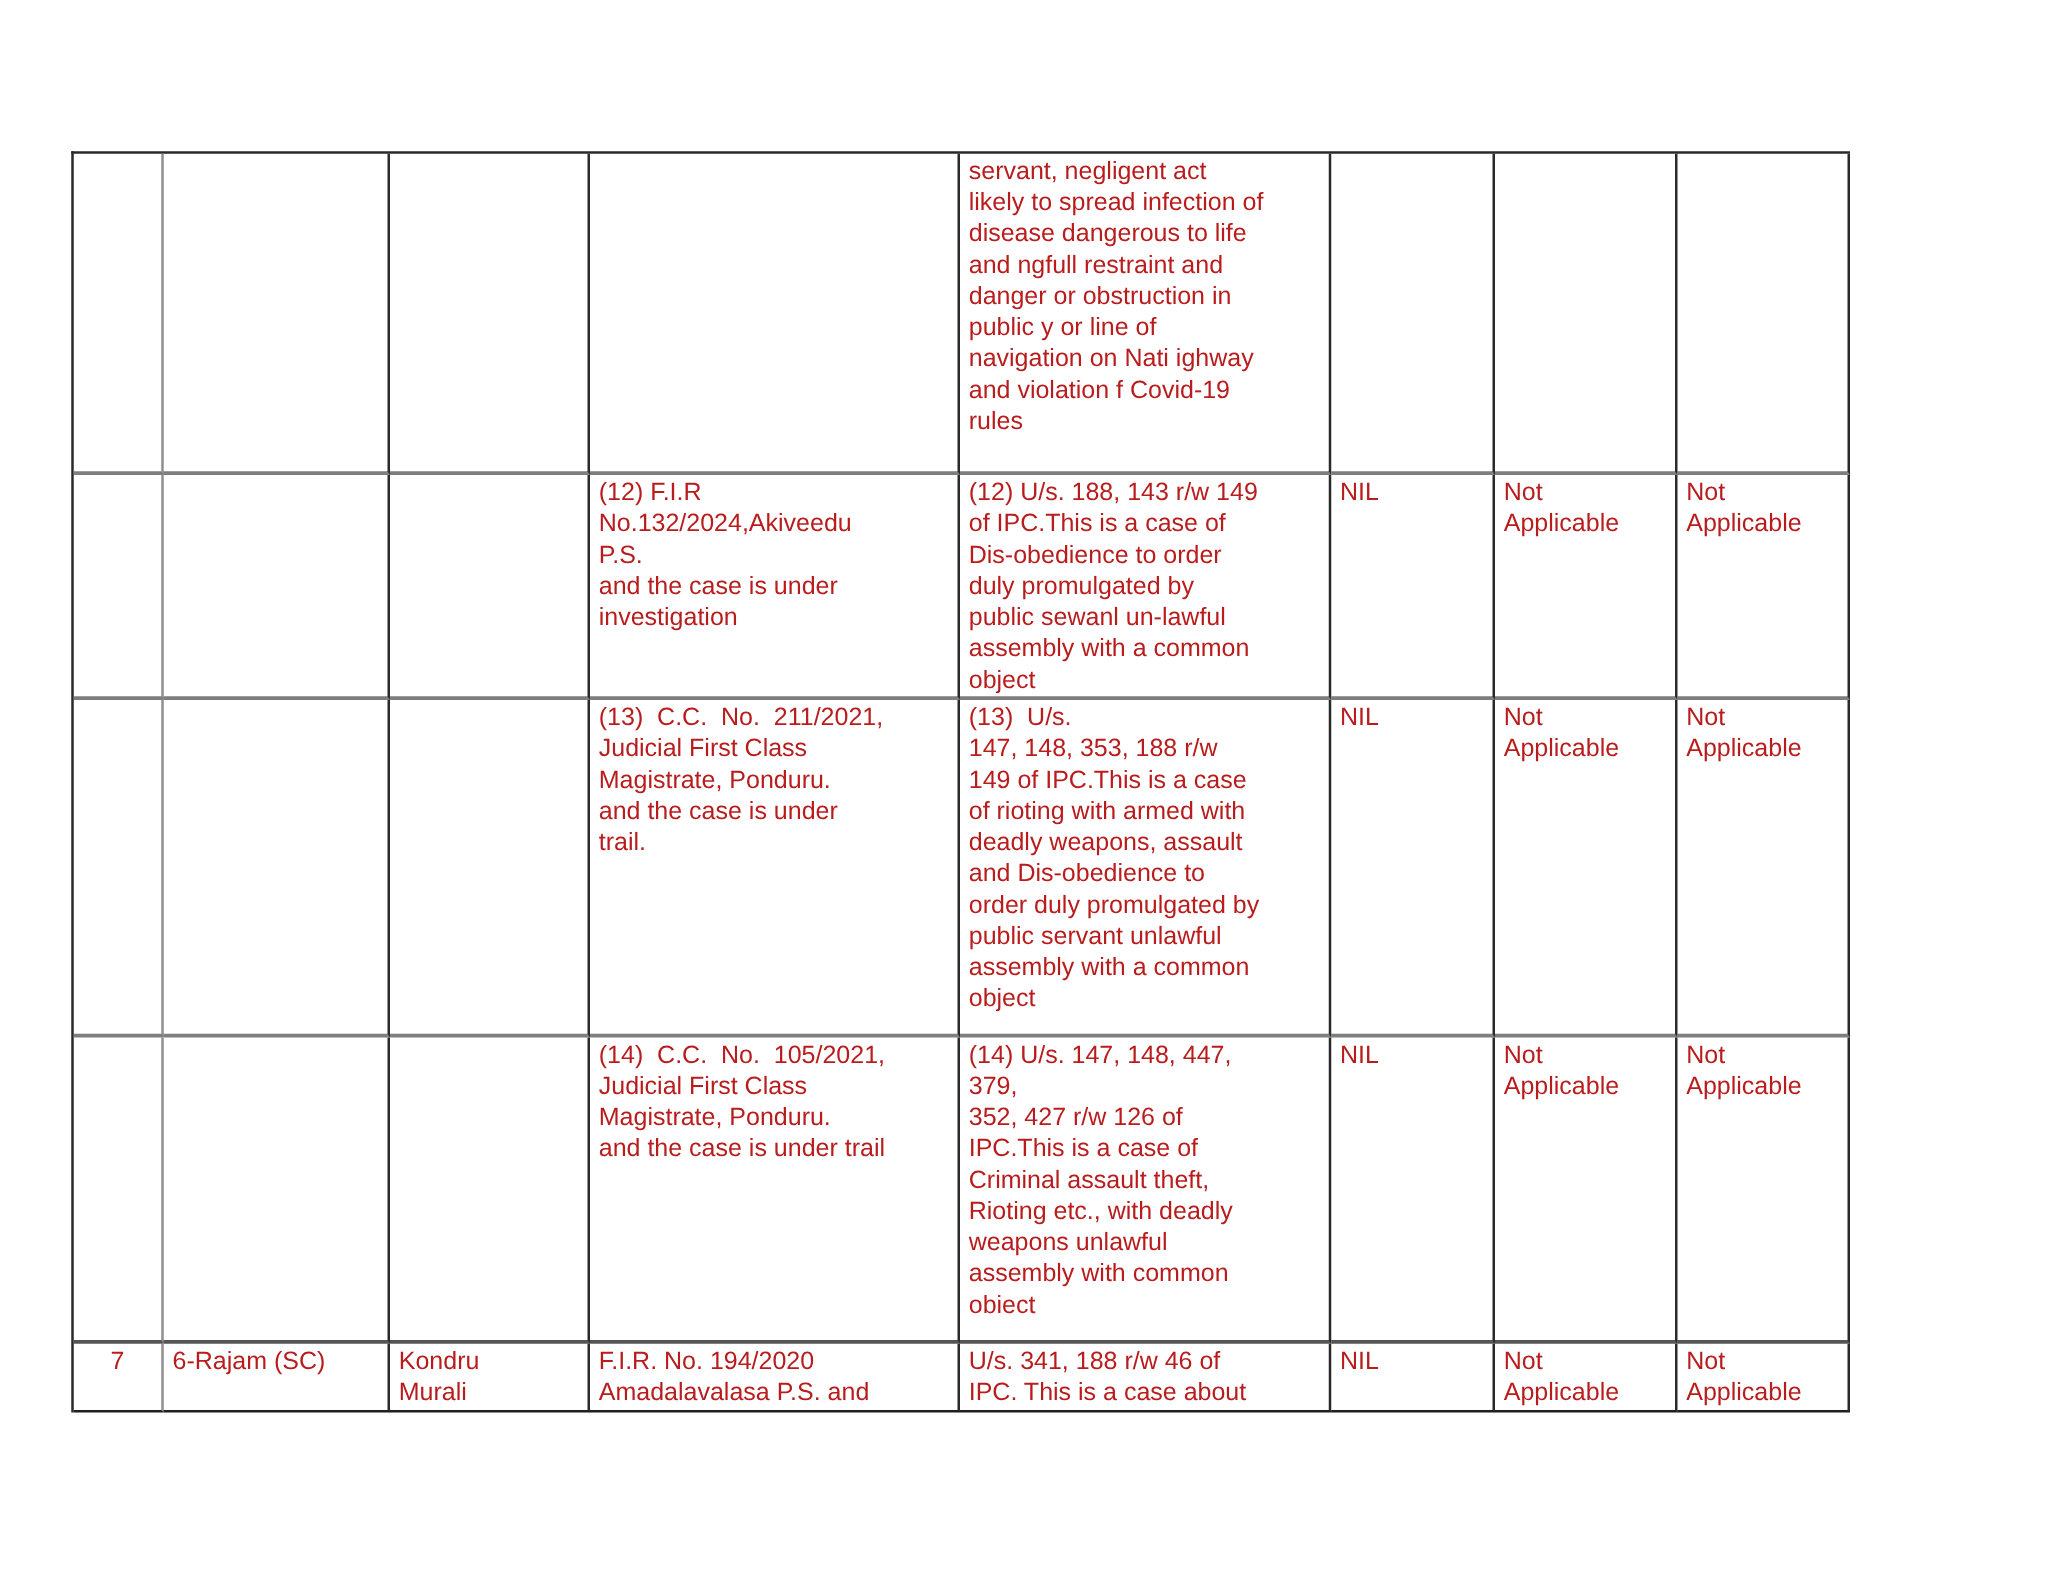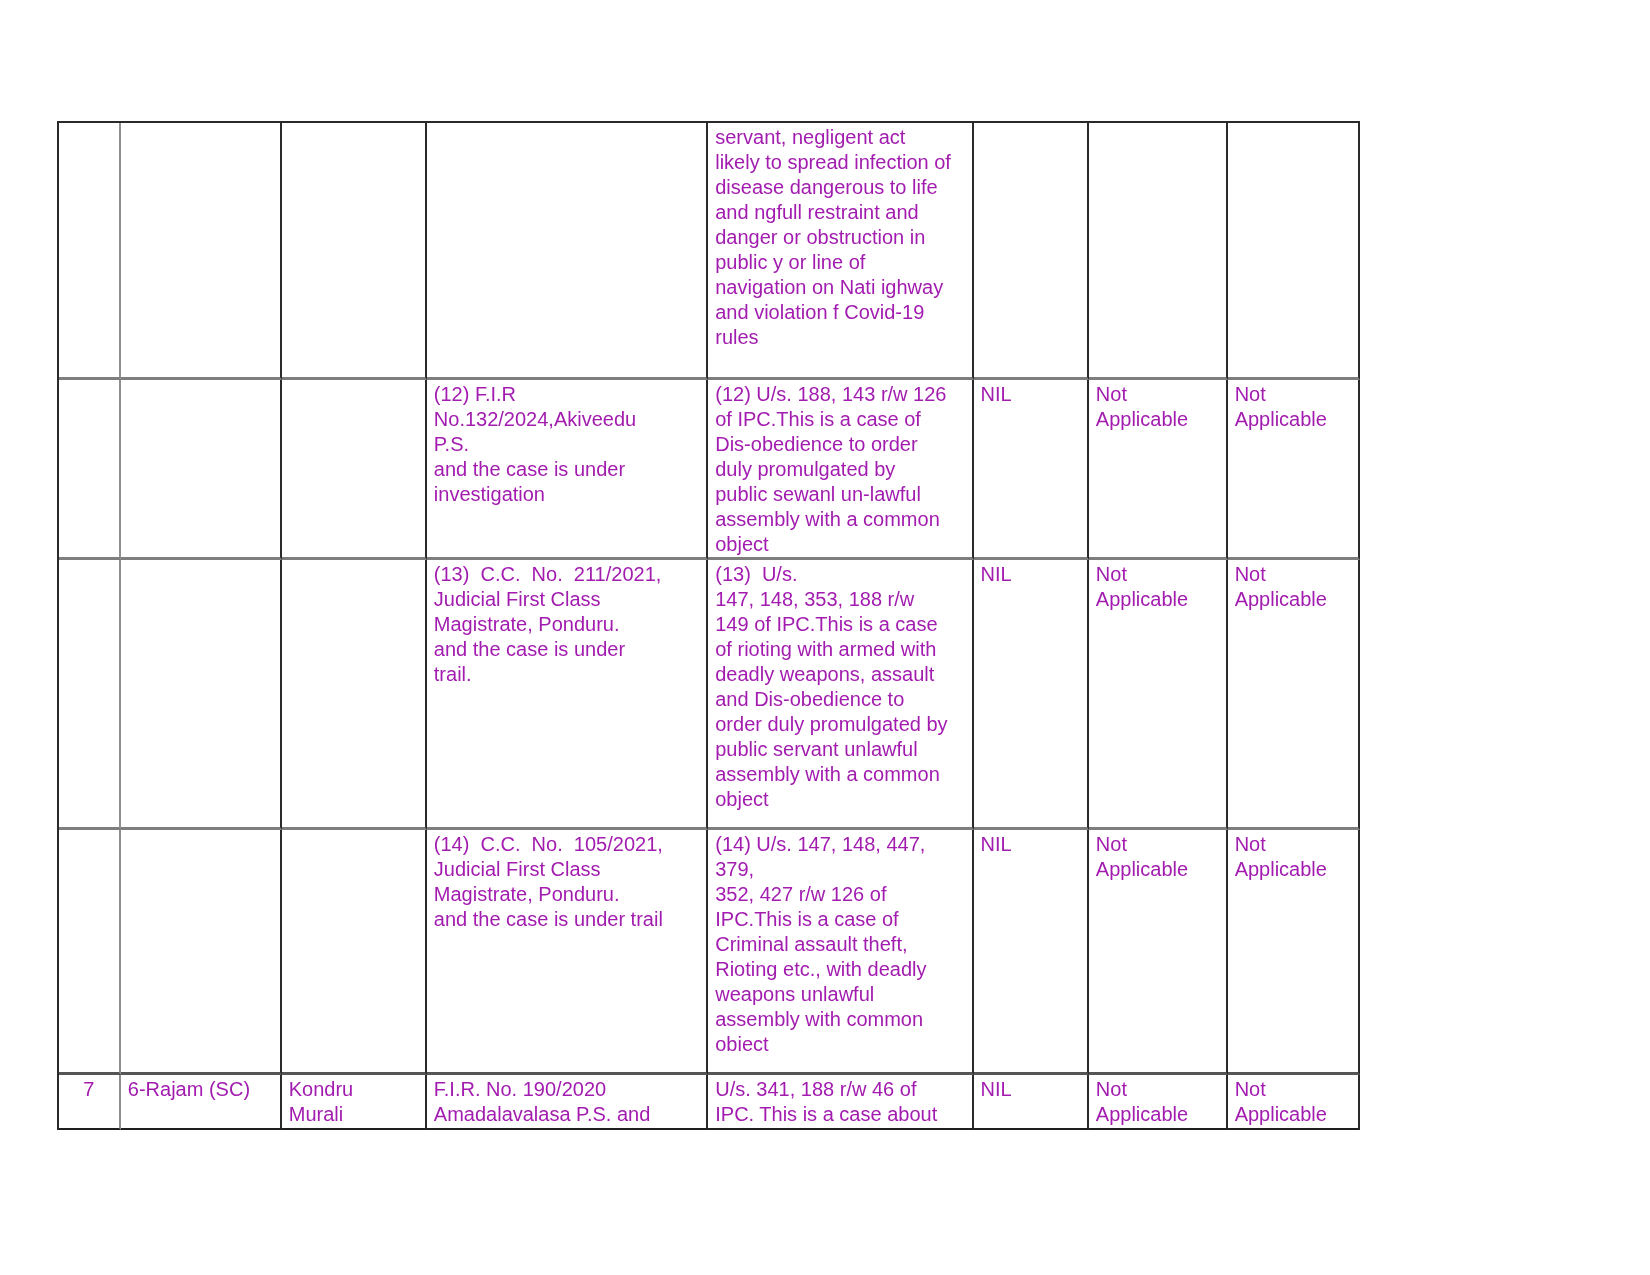--- a/index.html
+++ b/index.html
@@ -1,21 +1,21 @@
 <!DOCTYPE html>
 <html><head>
 <meta charset="utf-8">
 <style>
   html,body { margin:0; padding:0; background:#ffffff; }
   .page {
     position:relative;
-    width:1360px; height:1275px;
+    width:1650px; height:1275px;
     background:#ffffff;
     font-family:"Liberation Sans", sans-serif;
-    color:#a21caf;
+    color:#b91c1c;
     overflow:hidden;
   }
   table.case-table {
     position:absolute;
     left:57px; top:121px;
     border-collapse:separate;
     border-spacing:0;
     table-layout:fixed;
     border-left:2px solid #2a2a2a;
     border-top:2px solid #2a2a2a;
@@ -79,21 +79,21 @@
       </tr>
       <tr class="r1">
         <td class="c0"></td>
         <td></td>
         <td></td>
         <td>(12) F.I.R
 No.132/2024,Akiveedu
 P.S.
 and the case is under
 investigation</td>
-        <td>(12) U/s. 188, 143 r/w 126
+        <td>(12) U/s. 188, 143 r/w 149
 of IPC.This is a case of
 Dis-obedience to order
 duly promulgated by
 public sewanl un-lawful
 assembly with a common
 object</td>
         <td>NIL</td>
         <td>Not
 Applicable</td>
         <td>Not
@@ -145,21 +145,21 @@
         <td>Not
 Applicable</td>
         <td>Not
 Applicable</td>
       </tr>
       <tr class="rlast">
         <td class="c0">7</td>
         <td>6-Rajam (SC)</td>
         <td>Kondru
 Murali</td>
-        <td>F.I.R. No. 190/2020
+        <td>F.I.R. No. 194/2020
 Amadalavalasa P.S. and</td>
         <td>U/s. 341, 188 r/w 46 of
 IPC. This is a case about</td>
         <td>NIL</td>
         <td>Not
 Applicable</td>
         <td>Not
 Applicable</td>
       </tr>
     </tbody>

